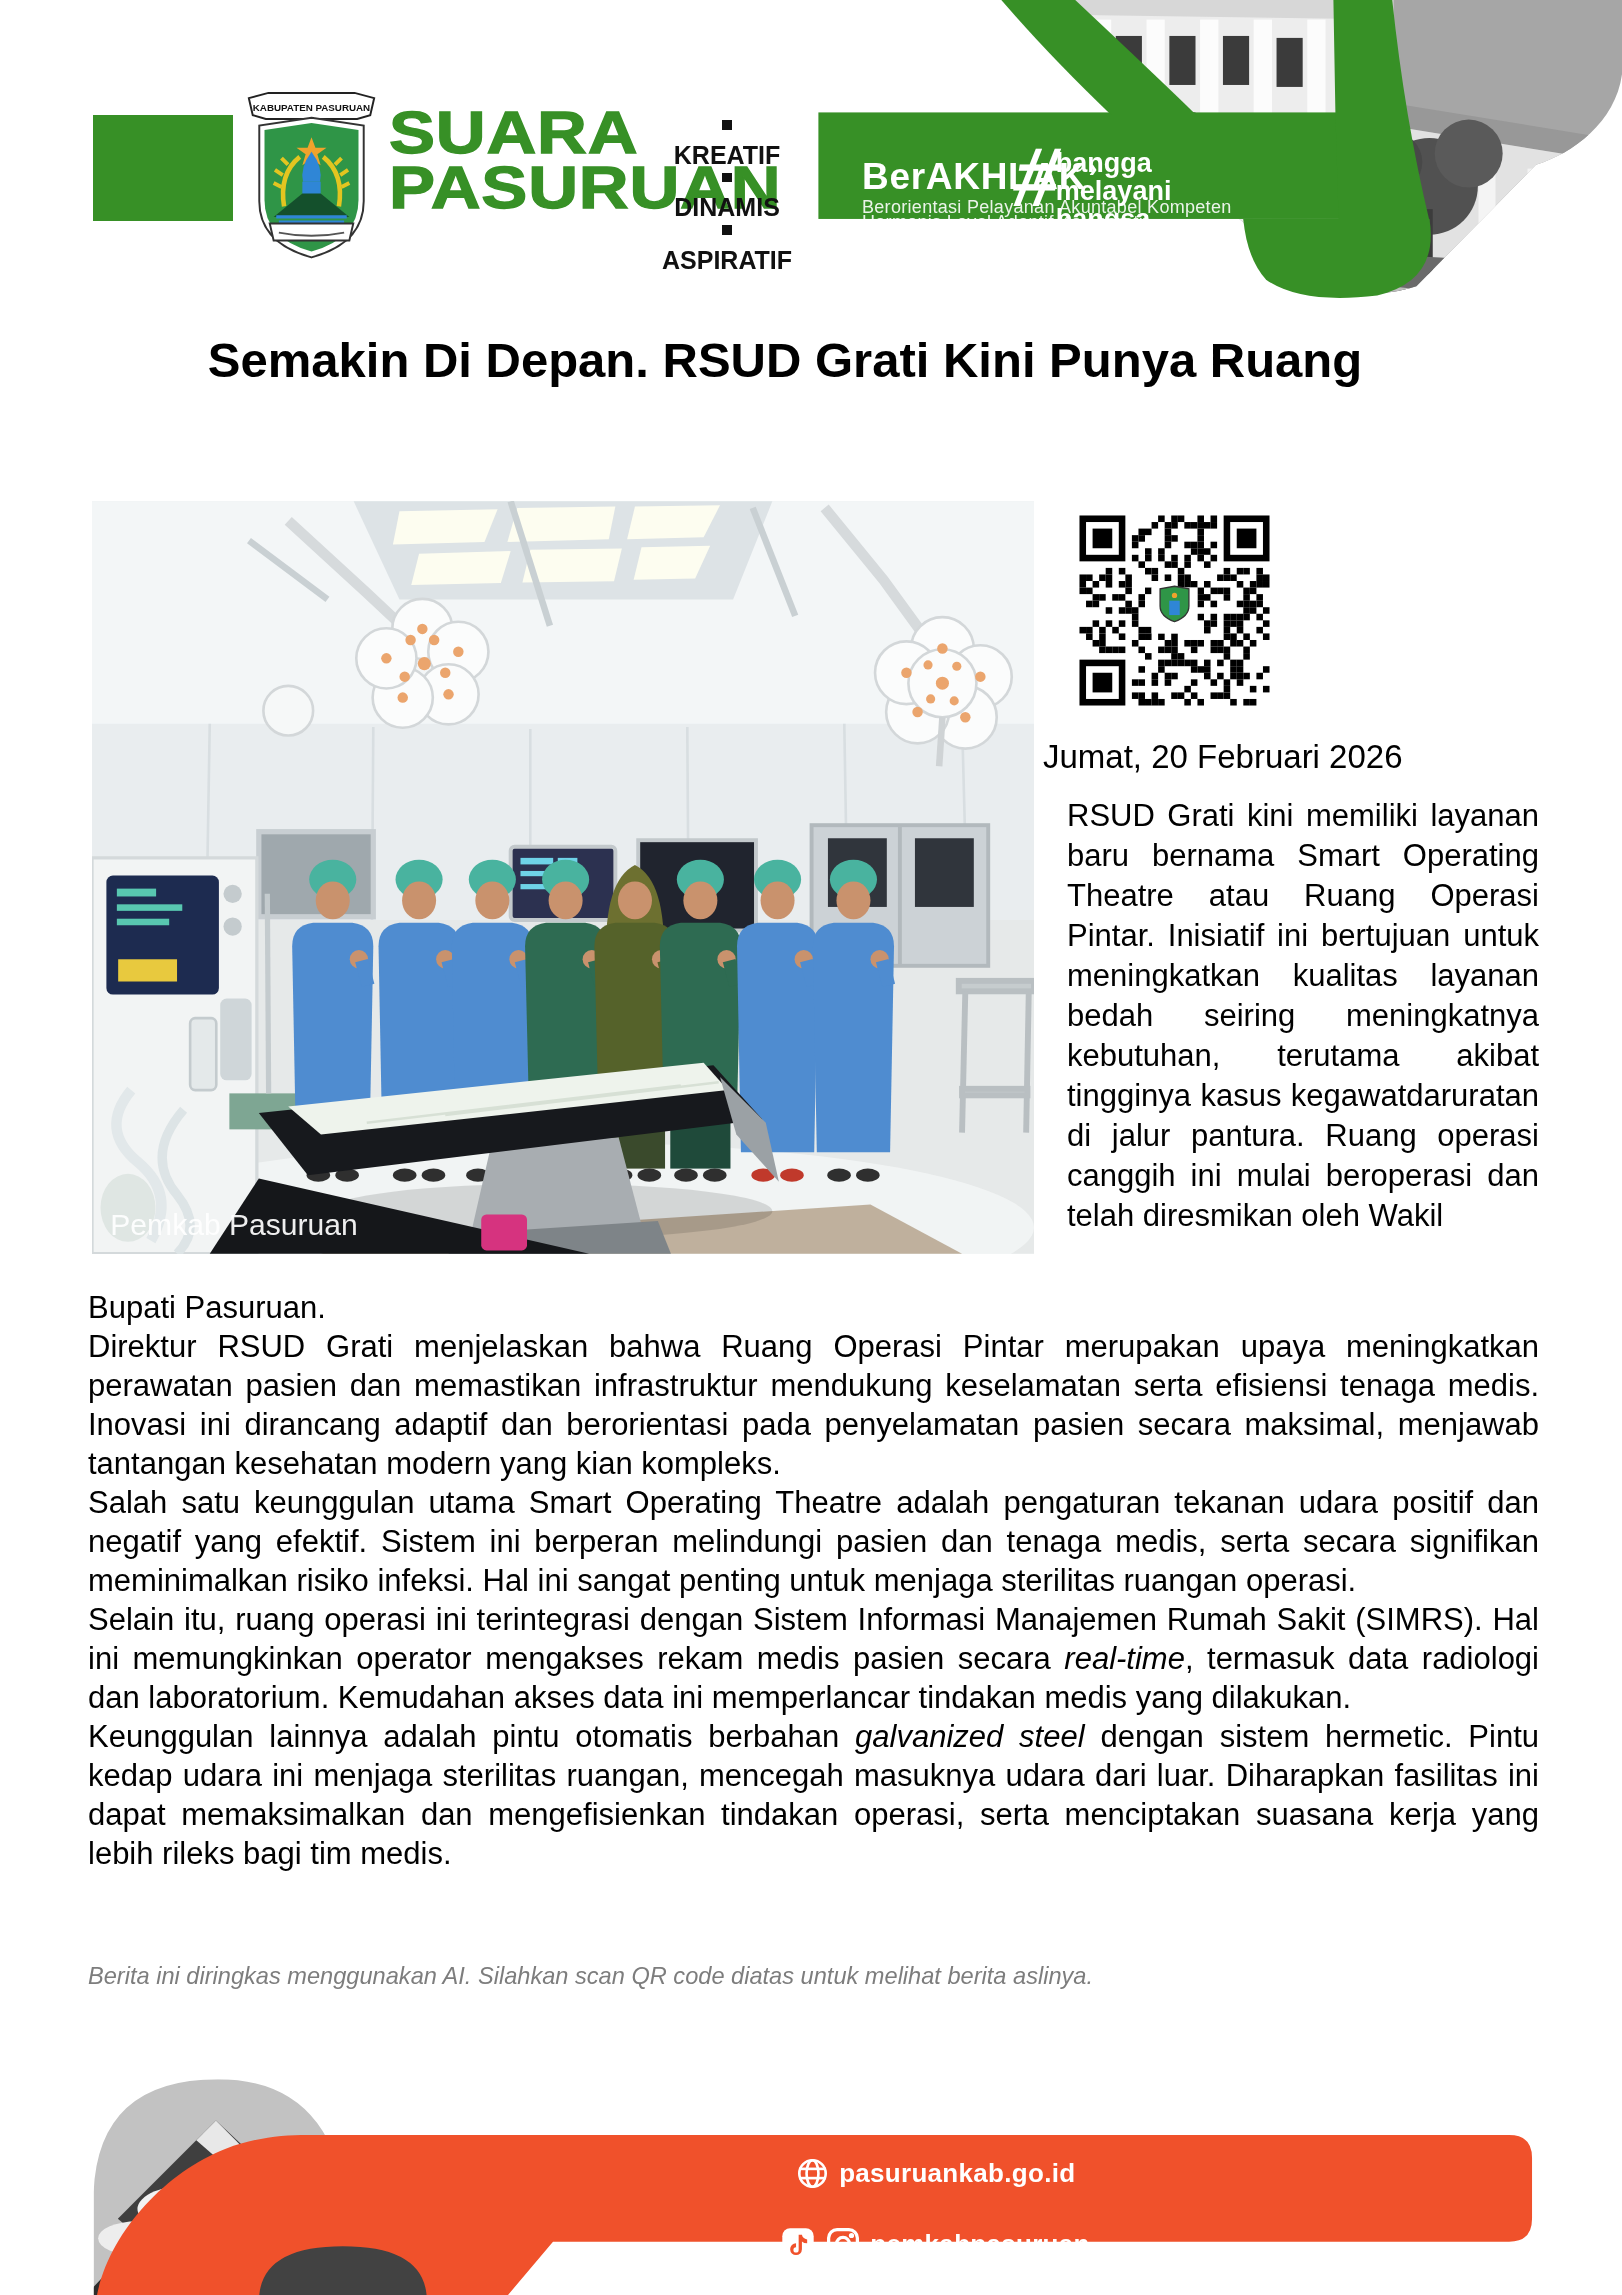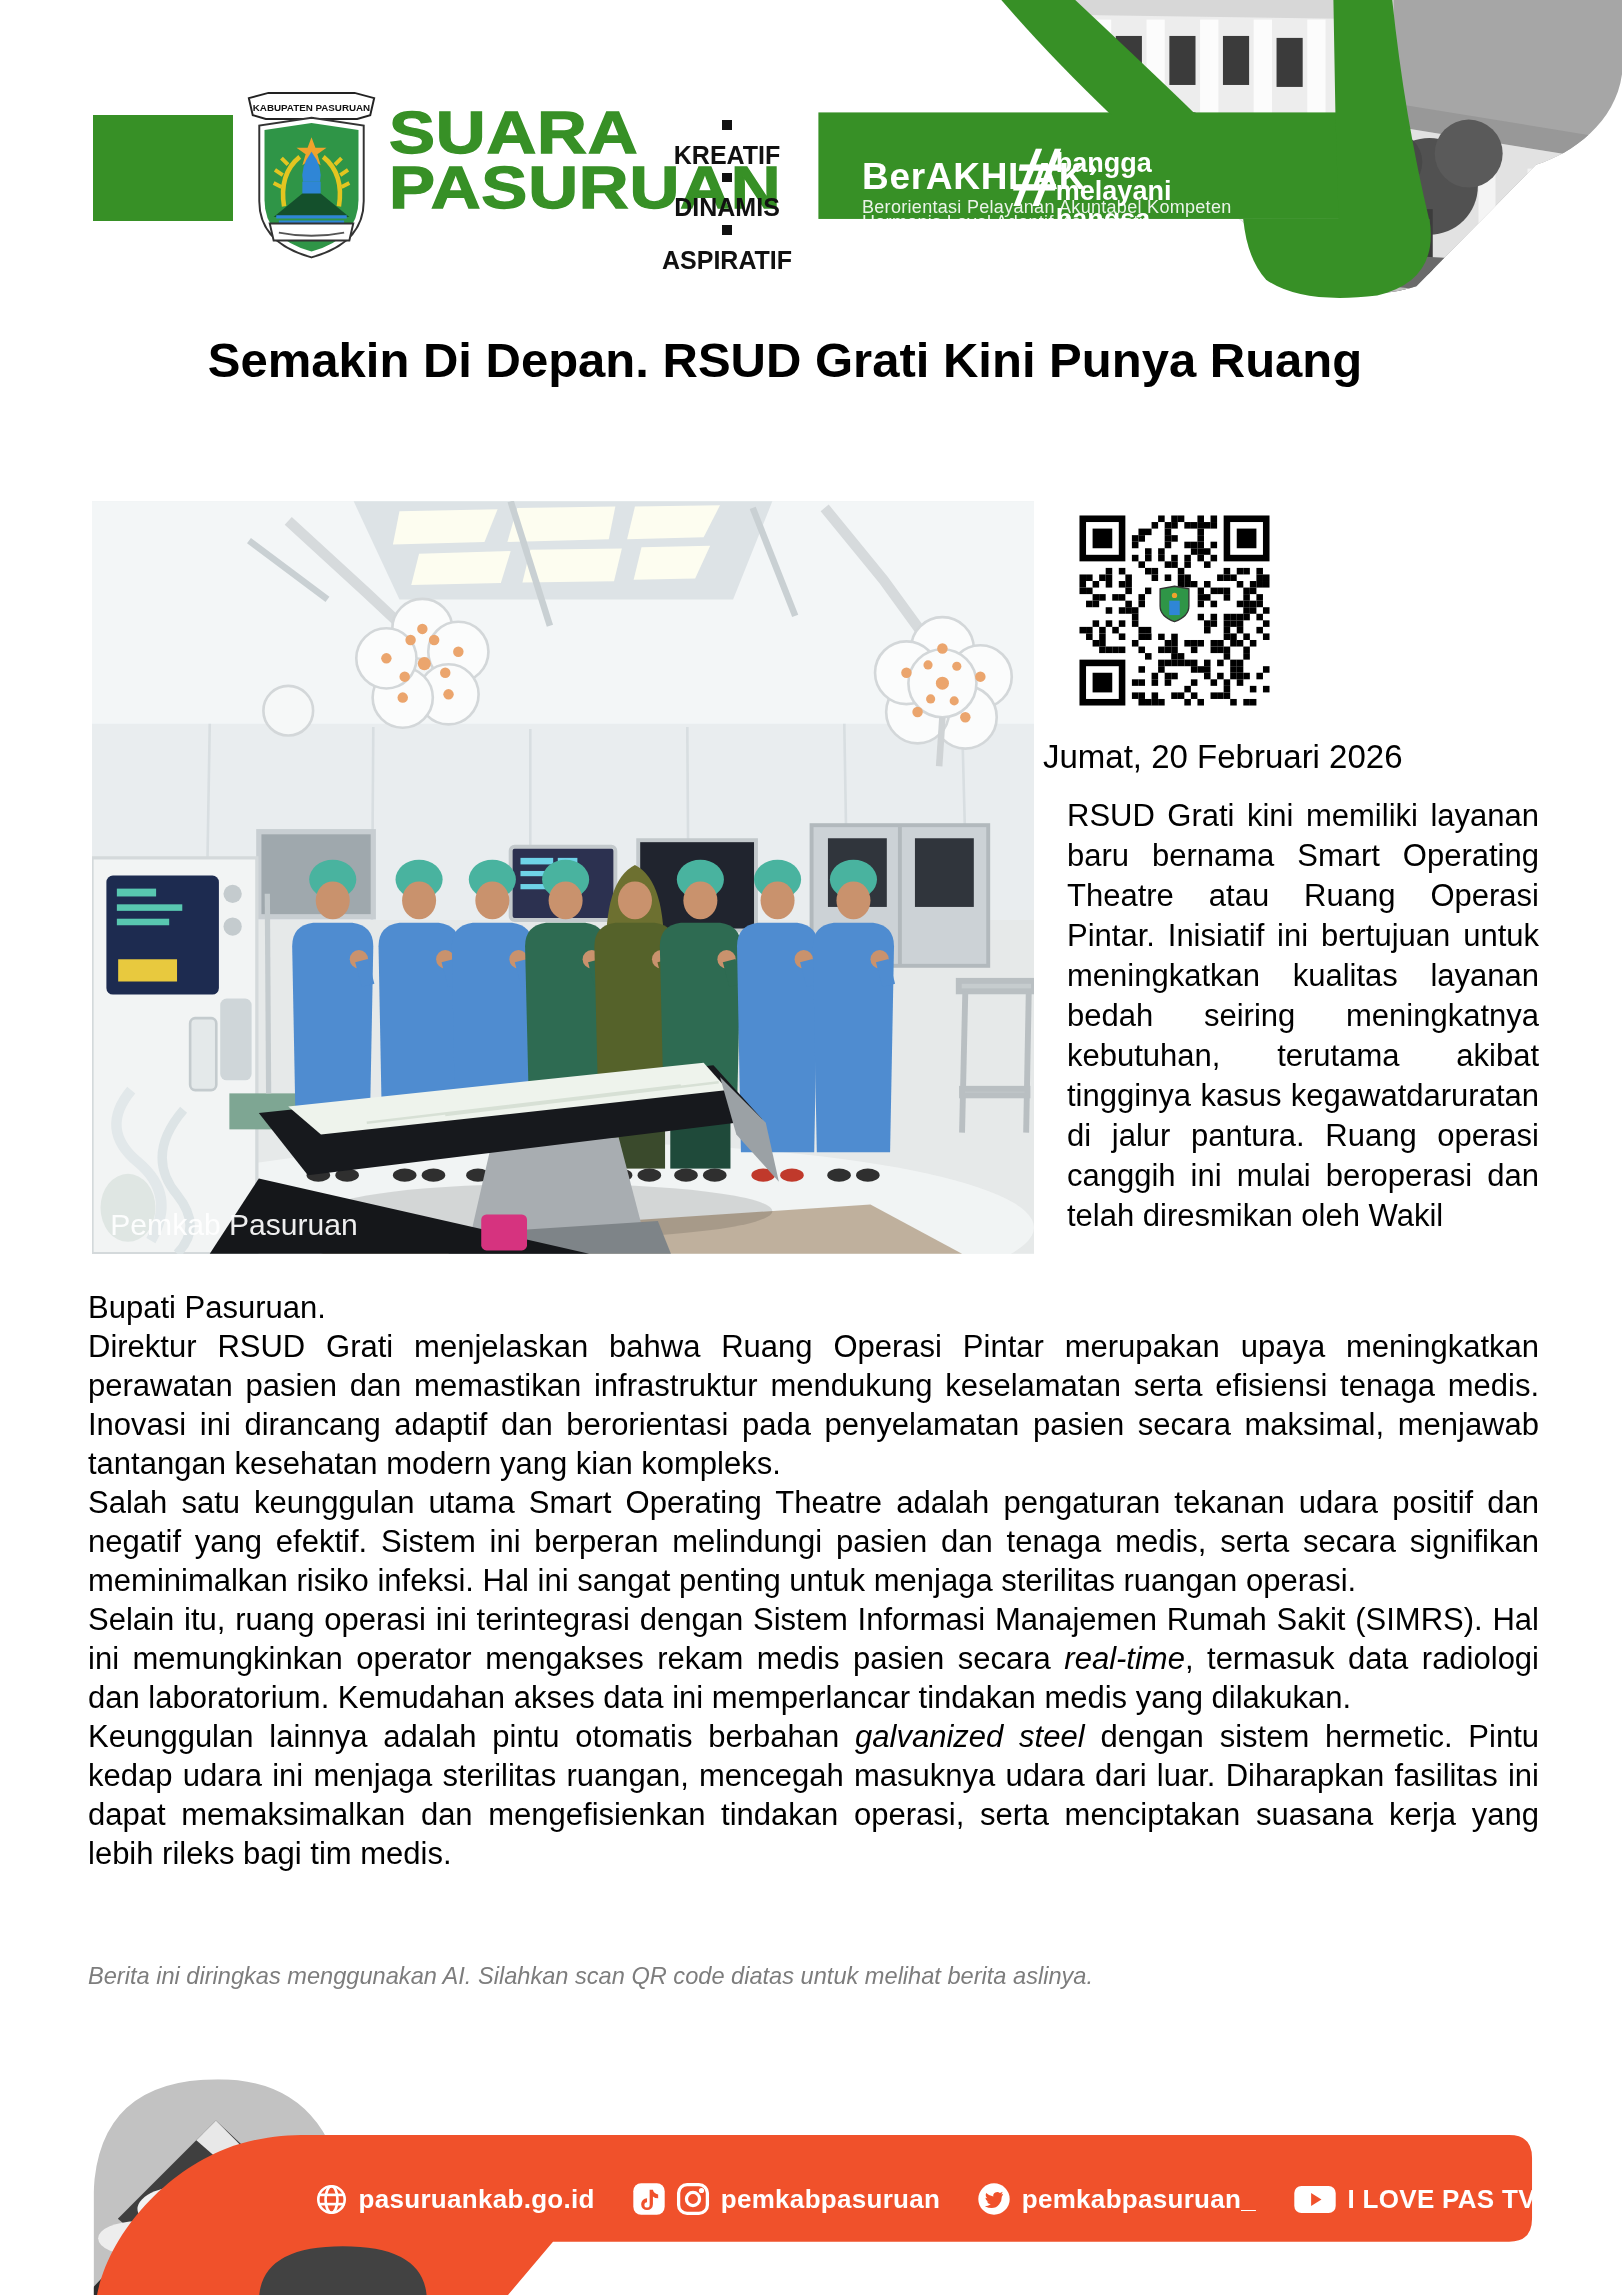--- a/index.html
+++ b/index.html
@@ -31,22 +31,22 @@
   #qr{left:1069px;top:505px;background:#fff;}
   #date{left:1043px;top:738px;font-size:33px;font-weight:normal;}
   #lead{left:1067px;top:796px;width:472px;font-size:31px;line-height:40px;
         text-align:justify;}
   #article-body{left:88px;top:1288px;width:1451px;font-size:31px;line-height:39px;}
   #article-body p{margin:0;text-align:justify;}
   .it{font-style:italic;}
   #ai-note{left:88px;top:1963px;font-size:23.6px;font-style:italic;color:#7d7d7d;text-align:right;}
   
   #footer-art{left:0;top:2042px;}
-  #social{left:315px;top:2157px;width:1205px;height:59px;display:flex;align-items:flex-end;
-          gap:37px;color:#fff;z-index:5;}
+  #social{left:333px;top:2157px;width:1205px;height:59px;display:flex;align-items:center;
+          gap:37px;color:#fff;z-index:5;flex-direction:column;}
   .soc-group{display:flex;align-items:center;gap:10.5px;}
   .soc-label{font-size:26px;font-weight:bold;letter-spacing:0.3px;white-space:nowrap;}
   svg text{font-family:"Liberation Sans",sans-serif;}
 </style>
 </head>
 <body>
 
 <div id="page">
 
   <div class="abs" id="green-block" style="background:#379026"></div>

